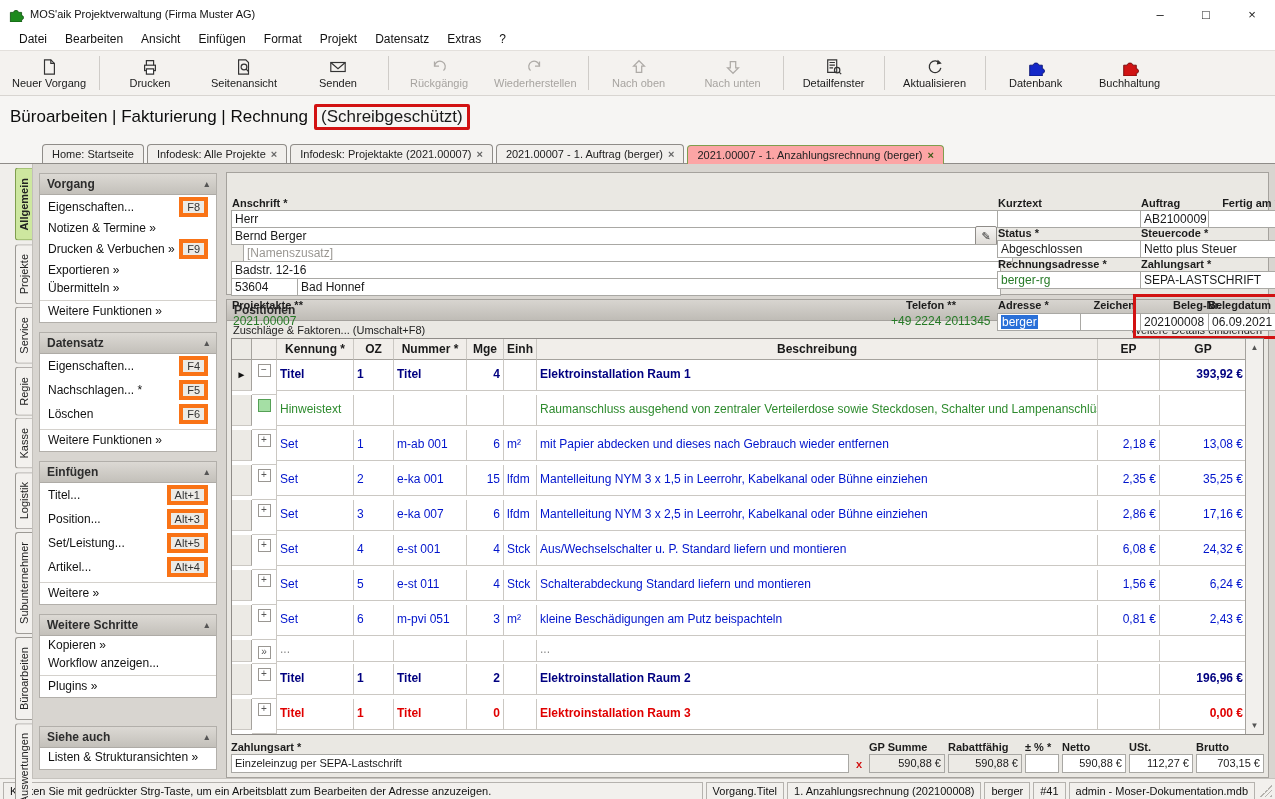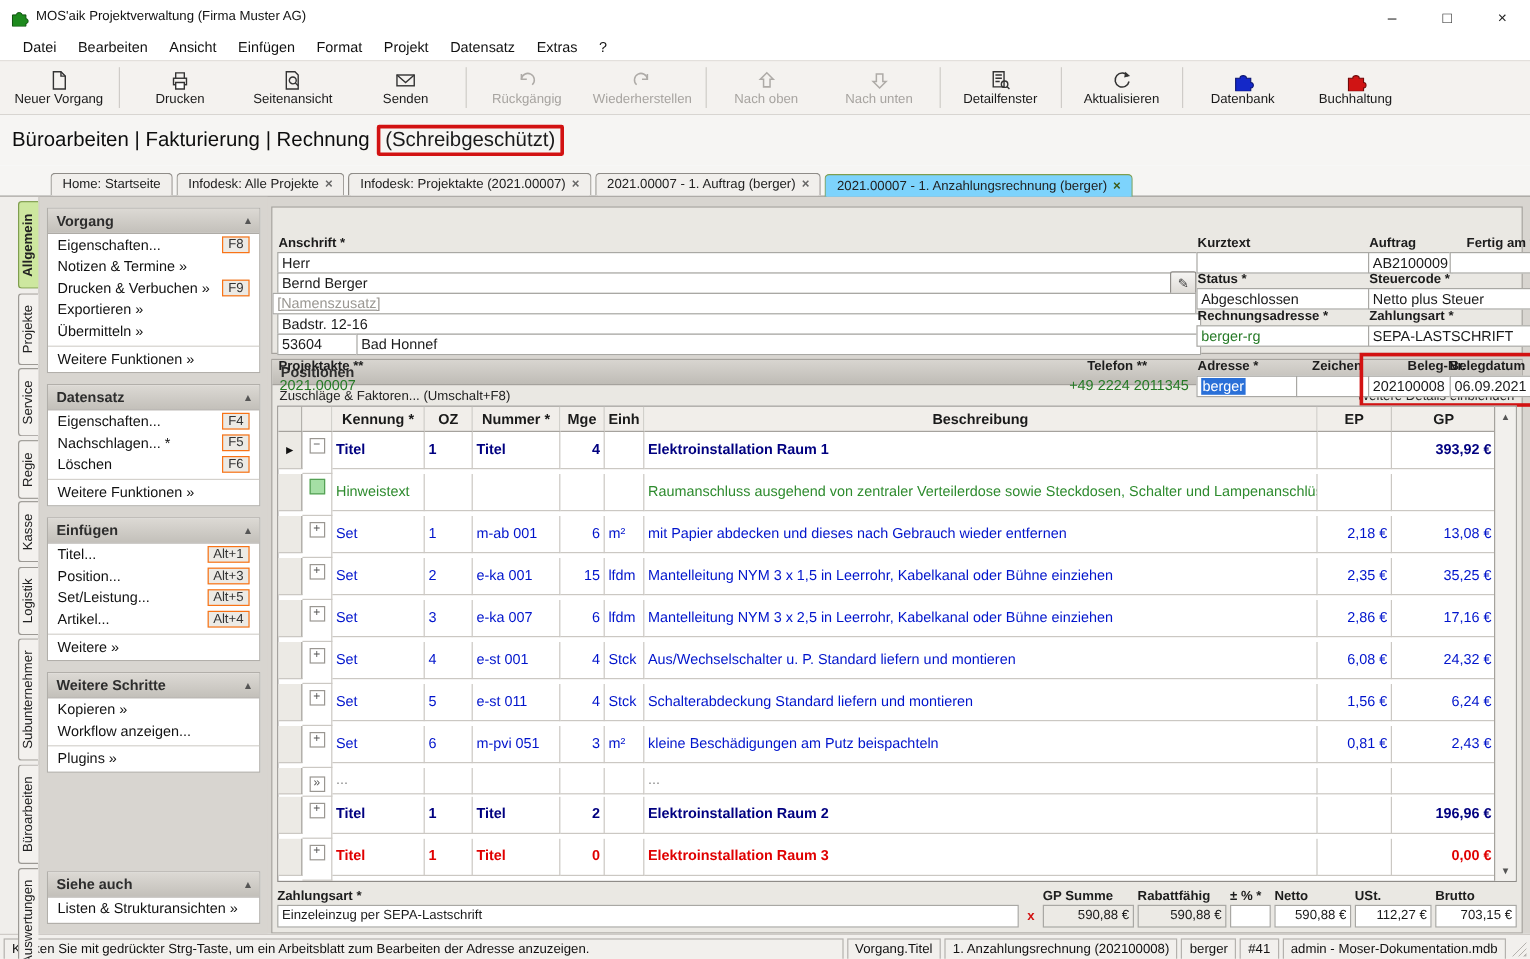--- a/index.html
+++ b/index.html
@@ -25,39 +25,39 @@
   .tsep{width:1px;background:#cfccc8;margin:5px 3px;}
 
   
   .breadcrumbbar{height:42px;display:flex;align-items:center;background:#f6f5f3;padding-left:10px;}
   .breadcrumb{font-size:17px;color:#0d0d0d;}
   .readonly-badge{display:inline-block;border:3px solid #d21212;border-radius:2px;padding:0 4px;margin-left:6px;font-size:17px;}
 
   
   .tabstrip{height:25px;background:#f6f5f3;display:flex;align-items:flex-end;padding-left:42px;border-bottom:1px solid #8f8c88;}
   .dtab{display:flex;align-items:center;gap:5px;border:1px solid #8f8c88;border-bottom:none;border-radius:4px 4px 0 0;background:#f1efec;padding:3px 9px 3px;font-size:11px;margin-right:3px;color:#222;white-space:nowrap;}
-  .dtab.active{background:#7dd3fc;border-color:#7f9e4e;position:relative;top:1px;}
+  .dtab.active{background:#fca5a5;border-color:#7f9e4e;position:relative;top:1px;}
   .dtab .closex{font-size:11px;color:#666;font-weight:bold;}
   .dtab.active .closex{color:#3c5a17;}
 
   
   .content{height:614px;display:flex;background:#d8d5d0;}
   
   .vtabs{width:32px;display:flex;flex-direction:column;align-items:flex-end;padding-top:4px;background:#f0eeeb;border-right:1px solid #c2bfba;gap:3px;}
   .vtab{writing-mode:vertical-rl;transform:rotate(180deg);border:1px solid #9c9994;border-left:none;border-radius:0 3px 3px 0;background:#f3f1ee;padding:9px 2px;font-size:11px;color:#222;}
   .vtab.active{background:#cde79f;border-color:#7f9e4e;font-weight:bold;}
 
   
   .sidebar{width:178px;padding:9px 6px 8px 6px;display:flex;flex-direction:column;gap:9px;background:#d8d5d0;overflow:hidden;}
   .spanel{background:#fff;border:1px solid #b2afaa;}
   .spanel-h{height:20px;display:flex;align-items:center;justify-content:space-between;padding:0 7px;background:linear-gradient(#dcd9d4,#c3c0ba);border-bottom:1px solid #aeaba6;font-weight:bold;font-size:12px;color:#2d2d2d;}
   .spanel-h .coll{font-size:9px;color:#555;}
   .sitem{display:flex;align-items:center;justify-content:space-between;padding:2px 8px;font-size:12px;color:#111;}
   .sitem:first-of-type{margin-top:3px;}
-  .skey{background:#eceae5;border:1px solid #f97316;font-size:11px;padding:0 4px;color:#333;}
+  .skey{background:#eceae5;border:4px solid #f97316;font-size:11px;padding:0 4px;color:#333;}
   .sfoot{border-top:1px solid #d4d1cc;margin-top:3px;padding:3px 8px 4px;font-size:12px;color:#111;}
   .spacer{flex:1;}
 
   
   .main{flex:1;padding:8px 6px 0 3px;display:flex;flex-direction:column;gap:4px;overflow:hidden;}
   .box{background:#eae8e3;border:1px solid #a5a29d;}
   .boxbar{height:20px;display:flex;align-items:center;padding:0 7px;background:linear-gradient(#d8d5d0,#bfbcb6);border-bottom:1px solid #a5a29d;font-weight:bold;font-size:12px;color:#2d2d2d;}
 
   
   .formbox{position:relative;height:160px;}
@@ -365,21 +365,21 @@
   <div class="main">
 
     <div class="box formbox">
 
       <div class="flabel" style="left:5px;top:24px;">Anschrift *</div>
       <div class="finput" style="left:4px;top:37px;width:762px;">Herr</div>
       <div class="finput" style="left:4px;top:54px;width:740px;">Bernd Berger</div>
       <div class="penbtn" style="left:748px;top:53px;">
           <span>✎</span>
         </div>
-      <div class="finput placeholder" style="left:0;top:71px;width:762px;text-decoration:underline;">[Namenszusatz]</div>
+      <div class="finput placeholder" style="left:16px;top:71px;width:762px;">[Namenszusatz]</div>
       <div class="finput" style="left:4px;top:88px;width:762px;">Badstr. 12-16</div>
       <div class="finput" style="left:4px;top:105px;width:62px;">53604</div>
       <div class="finput" style="left:70px;top:105px;width:696px;">Bad Honnef</div>
 
       <div class="flabel" style="left:5px;top:126px;">Projektakte **</div>
       <div class="fflat green" style="left:6px;top:140px;">2021.00007</div>
       <div class="flabel" style="left:679px;top:126px;">Telefon **</div>
       <div class="fflat green" style="left:664px;top:140px;">+49 2224 2011345</div>
 
       <div class="flabel" style="left:771px;top:24px;">Kurztext</div>

